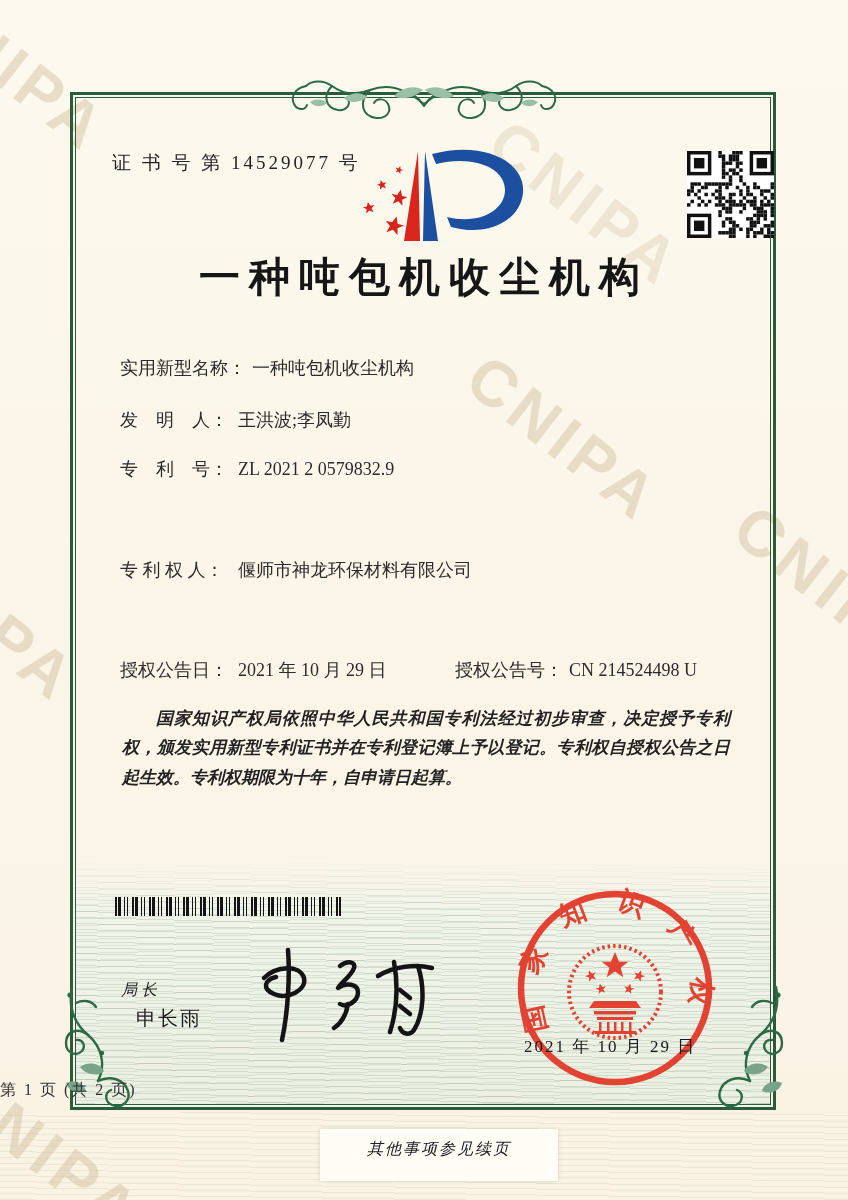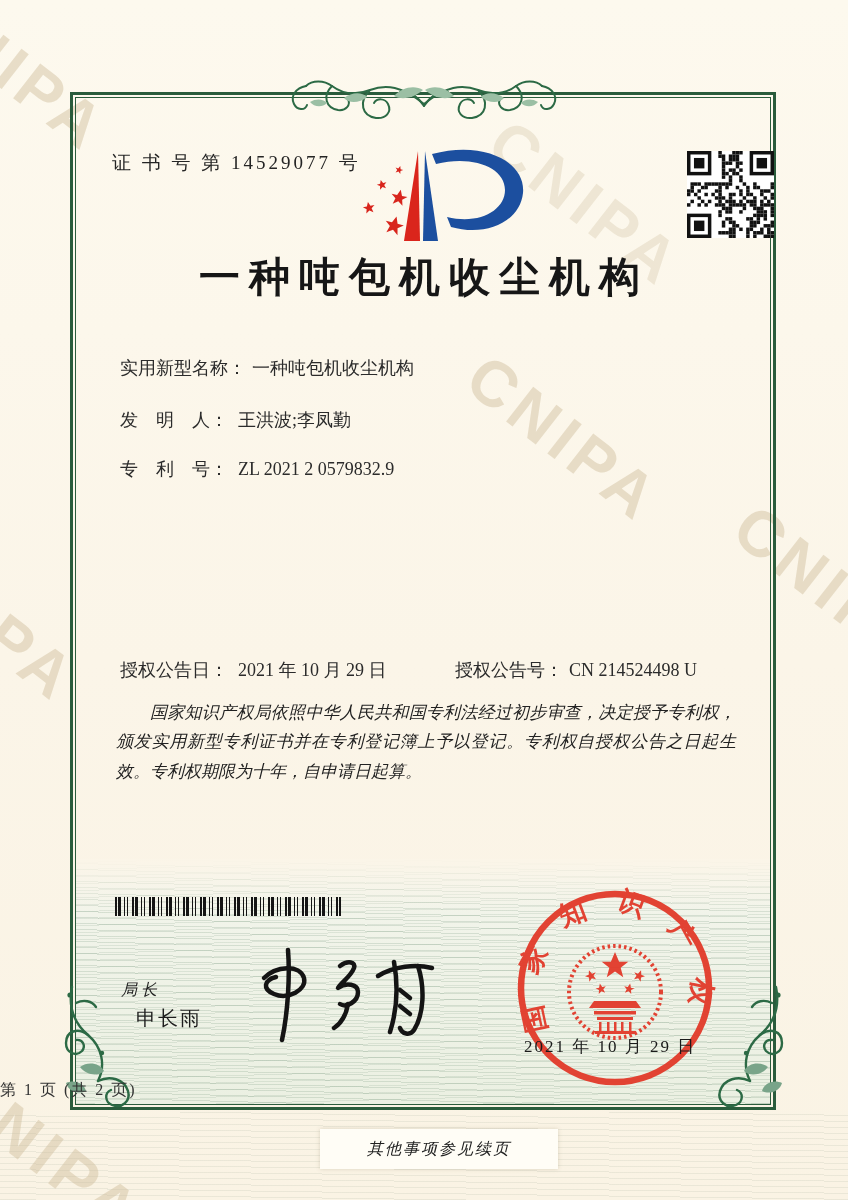--- a/index.html
+++ b/index.html
@@ -29,36 +29,36 @@
       letter-spacing:3px;color:#242424;}
   .logo{position:absolute;left:352px;top:140px;z-index:5;}
   .qr{position:absolute;left:687px;top:151px;z-index:5;background:#fff;}
   .title{position:absolute;left:0;right:0;top:250px;z-index:5;text-align:center;
       font-size:41px;font-weight:bold;letter-spacing:9px;color:#161616;}
   .field{position:absolute;left:120px;z-index:5;font-size:18px;color:#2b2b2b;white-space:nowrap;}
   .field .lab{display:inline-block;min-width:112px;}
   .field .val{margin-left:6px;}
   .body-text{position:absolute;left:116px;top:698px;width:620px;z-index:5;
       font-size:17px;line-height:1.73;color:#222;font-style:italic;}
-  .body-text p{margin:0;text-indent:2em;text-align:justify;}
+  .body-text p{margin:6px;text-indent:2em;text-align:justify;font-weight:bold;}
   .barcode{position:absolute;left:115px;top:897px;width:226px;height:19px;z-index:5;
       background:repeating-linear-gradient(90deg,
         #151515 0 2px, rgba(0,0,0,0) 2px 3px,
         #151515 3px 6px, rgba(0,0,0,0) 6px 9px,
         #151515 9px 10px, rgba(0,0,0,0) 10px 12px,
         #151515 12px 13px, rgba(0,0,0,0) 13px 17px);}
   .sig-title{position:absolute;left:121px;top:980px;z-index:5;font-size:16px;color:#1d1d1d;letter-spacing:4px;font-style:italic;}
   .sig-name{position:absolute;left:136px;top:1005px;z-index:5;font-size:20px;color:#1d1d1d;letter-spacing:2px;}
   .sig-svg{position:absolute;left:248px;top:940px;z-index:5;}
   .seal{position:absolute;left:505px;top:886px;z-index:4;opacity:0.95;}
   .seal-date{position:absolute;left:524px;top:1035px;z-index:6;font-size:17px;
       letter-spacing:2px;color:#1a1a1a;white-space:nowrap;}
   .page-no{position:absolute;left:0;right:0;top:1080px;z-index:5;text-align:left;
       font-size:16px;letter-spacing:2px;color:#333;}
-  .note-box{position:absolute;left:320px;top:1129px;width:238px;height:40px;z-index:5;
+  .note-box{position:absolute;left:320px;top:1129px;width:238px;height:52px;z-index:5;
       background:#fffdf6;box-shadow:0 0 4px rgba(120,110,80,0.25);
       text-align:center;line-height:40px;font-size:16px;font-style:italic;color:#222;letter-spacing:2px;}
 </style>
 </head>
 <body>
 
 <div class="page">
 
   <div class="wm" style="left:-55px;top:-30px">CNIPA</div>
   <div class="wm" style="left:520px;top:105px;color:rgba(206,188,154,0.30)">CNIPA</div>
@@ -347,20 +347,23 @@
 
   <div class="field" style="top:408px">
     <span class="lab">发　明　人：</span><span class="val">王洪波;李凤勤</span>
   </div>
   <div class="field" style="top:356px">
     <span class="lab">实用新型名称：</span><span class="val">一种吨包机收尘机构</span>
   </div>
   <div class="field" style="top:457px">
     <span class="lab">专　利　号：</span><span class="val">ZL 2021 2 0579832.9</span>
   </div>
+  <div class="field" style="top:558px">
+    <span class="lab">专 利 权 人：</span><span class="val">偃师市神龙环保材料有限公司</span>
+  </div>
   <div class="field" style="top:658px">
     <span class="lab">授权公告日：</span><span class="val">2021 年 10 月 29 日</span>
     <span style="margin-left:64px">授权公告号：</span><span class="val">CN 214524498 U</span>
   </div>
 
   <div class="body-text">
     <p>国家知识产权局依照中华人民共和国专利法经过初步审查，决定授予专利权，颁发实用新型专利证书并在专利登记簿上予以登记。专利权自授权公告之日起生效。专利权期限为十年，自申请日起算。</p>
   </div>
 
   <div class="barcode"></div>

